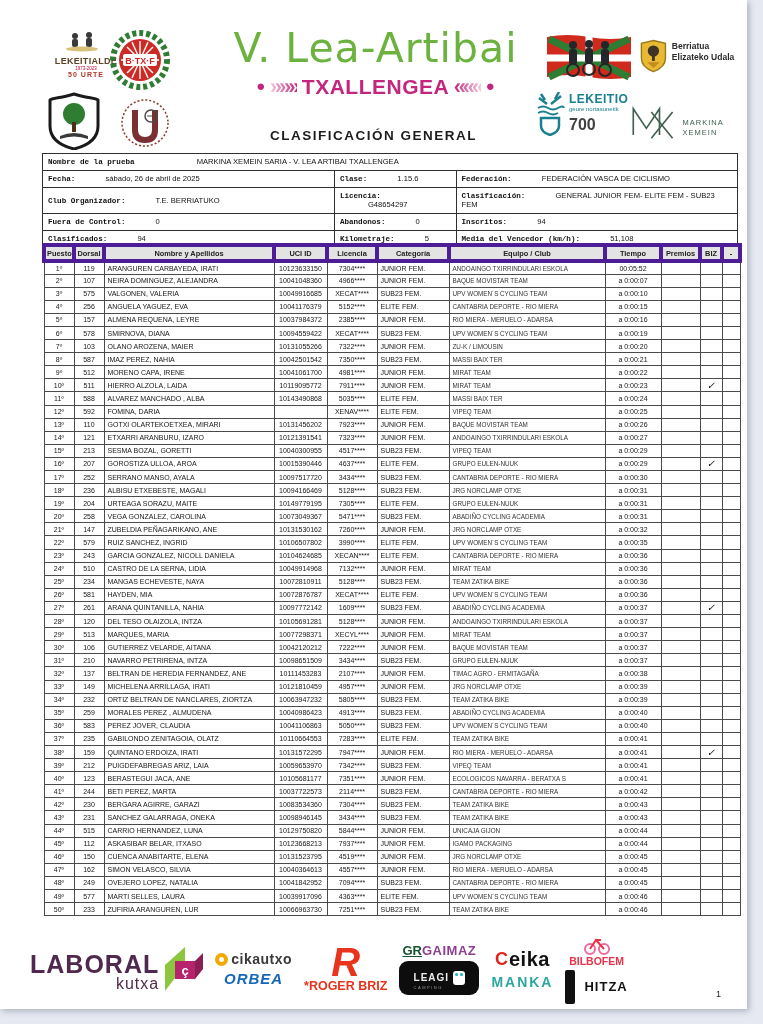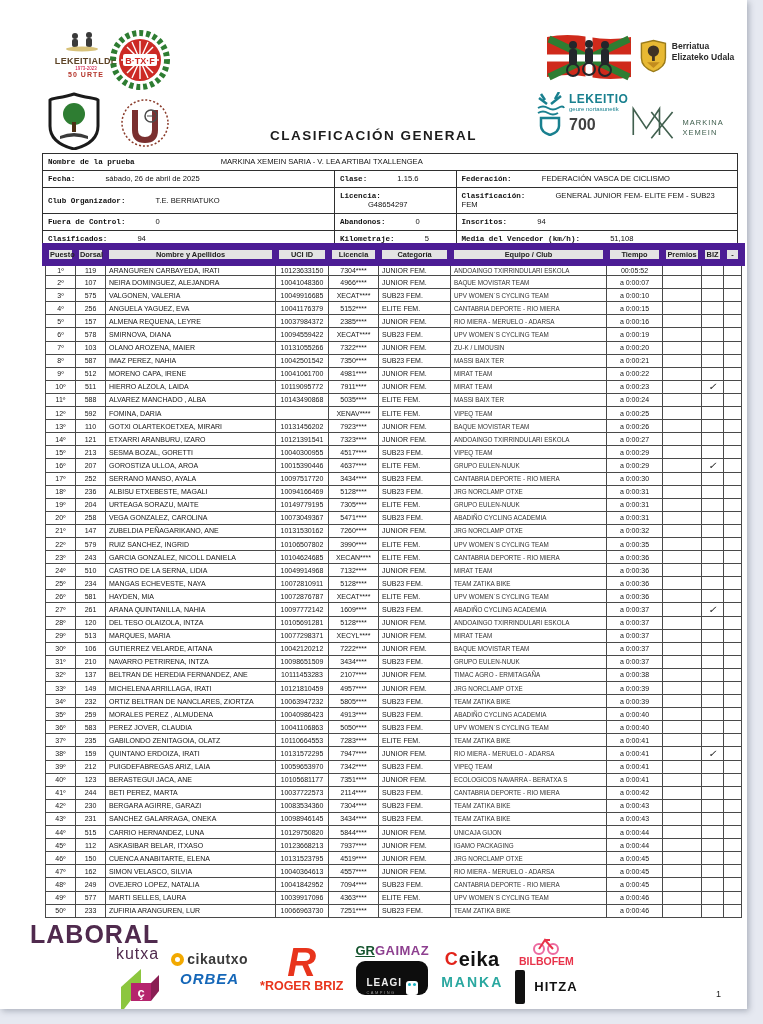--- a/index.html
+++ b/index.html
@@ -37,51 +37,51 @@
   .lekeitio .t2 { color:#19808f; font-size:6px; line-height:1.2; }
   .lekeitio .t700 { font-weight:bold; font-size:16px; color:#404040; margin-top:3px; }
   .mx { left:630px; top:98px; display:flex; align-items:center; }
   .mx .mxt { color:#41604f; font-size:7.5px; letter-spacing:1px; line-height:1.3; margin-left:-8px; margin-top:14px; }
 
   
   .info { position:absolute; left:42px; top:153px; width:696px; border-collapse:collapse; }
   .info td { border:1.5px solid #2f2f2f; font-size:7.6px; padding:3px 5px 4px 5px; height:16px; color:#111; }
   .info .lb { font-weight:bold;font-family:Liberation Mono, monospace; }
   .info .val { font-weight:normal; margin-left:28px; }
-  .info .val-far { margin-left:84px; }
+  .info .val-far { margin-left:60px; }
   .w1 { width:42%; } .w2 { width:17.5%; } .w3 { width:40.5%; }
 
   
   .res { position:absolute; left:42px; top:243px; width:696px; border-collapse:collapse; table-layout:fixed; }
-  .res th { border:7px solid #4c1d95; background:#e3e3e3; font-size:7.4px; font-weight:bold; color:#222; height:16px; padding:0 1px; }
+  .res th { border:4px solid #4c1d95; background:#e3e3e3; font-size:7.4px; font-weight:bold; color:#222; height:16px; padding:0 1px; }
   .res td { border:1px solid #4a4a4a; font-size:7px; color:#161616; height:13.1px; padding:0 2px; text-align:center;
             white-space:nowrap; overflow:hidden; }
   .res td.c2, .res td.c5 { text-align:left; padding-left:3px; }
   .res td.c6 { text-align:left; padding-left:3px; font-size:6.3px; color:#333; }
   .res td.c9 { font-size:10px; font-style:italic; }
   .cw0{width:30px}.cw1{width:30px}.cw2{width:170px}.cw3{width:53px}.cw4{width:50px}.cw5{width:72px}
   .cw6{width:156px}.cw7{width:56px}.cw8{width:39px}.cw9{width:22px}.cw10{width:18px}
 
   
   .footer { position:absolute; left:30px; top:936px; width:690px; height:66px; display:flex; align-items:center; gap:12px; }
   .sp-col { display:flex; flex-direction:column; align-items:center; gap:3px; }
-  .laboral { display:flex; align-items:flex-end; gap:4px;flex-direction:column; }
+  .laboral { display:flex; align-items:flex-end; gap:4px; }
   .laboral .l1 { color:#502a4e; font-weight:bold; font-size:25px; letter-spacing:1px; line-height:.9; text-align:right; }
   .laboral .l2 { color:#502a4e; font-size:16px; text-align:right; letter-spacing:1px; }
   .cika { display:flex; align-items:center; gap:3px; }
   .cika .ring { width:13px; height:13px; border:4px solid #f2a900; border-radius:50%; }
   .cika .ct { font-size:14px; font-weight:bold; color:#3a3a3a; letter-spacing:.5px; }
   .orbea { color:#1567b8; font-weight:bold; font-style:italic; font-size:15px; letter-spacing:1px; }
   .roger { display:flex; flex-direction:column; align-items:center; }
   .roger .bigR { color:#e8341c; font-weight:bold; font-size:40px; line-height:.85; font-style:italic; }
   .roger .rb { color:#e8341c; font-weight:bold; font-size:12.5px; }
   .gaimaz { font-weight:bold; font-size:13px; }
   .gaimaz .gr { color:#14532d; text-decoration:underline; }
   .gaimaz .gz { color:#8d3f8f; letter-spacing:.5px; }
-  .leagi { background:#0d0d0d; border-radius:9px; width:72px; height:34px; display:flex; align-items:flex-end; justify-content:center; gap:4px; }
+  .leagi { background:#0d0d0d; border-radius:9px; width:80px; height:34px; display:flex; align-items:center; justify-content:center; gap:4px; }
   .leagi .lt { color:#eee; font-size:10px; font-weight:bold; letter-spacing:1px; }
   .leagi .lc { color:#999; font-size:4px; letter-spacing:1.5px; display:block; }
   .leagi .owl { width:12px; height:14px; background:#fff; border-radius:3px; position:relative; }
   .leagi .owl:before { content:""; position:absolute; left:2px; top:2px; width:3px; height:3px; border-radius:50%; background:#19b3c4; box-shadow:5px 0 0 #19b3c4; }
   .eika { display:flex; align-items:center; }
   .eika .ec { color:#e2231a; font-weight:900; font-size:18px; margin-right:1px; }
   .eika .et { color:#111; font-weight:bold; font-size:20px; letter-spacing:.5px; }
   .manka { color:#2aa8a0; font-weight:bold; font-size:14px; letter-spacing:2px; }
   .bilbofem { display:flex; flex-direction:column; align-items:center; }
   .bilbofem .bt { color:#e8334a; font-weight:bold; font-size:10.5px; }
@@ -138,20 +138,30 @@
 
     <div class="logo uclub">
       <svg width="50" height="54" viewBox="0 0 50 54">
         <circle cx="25" cy="27" r="23" fill="none" stroke="#8a3b2a" stroke-width="1.5" stroke-dasharray="2 2"></circle>
         <path d="M15 14 L15 34 Q15 44 25 44 Q35 44 35 34 L35 14" fill="none" stroke="#7a3030" stroke-width="6"></path>
         <circle cx="31" cy="20" r="6" fill="none" stroke="#4a4a4a" stroke-width="1.5"></circle>
         <line x1="27" y1="20" x2="35" y2="20" stroke="#4a4a4a" stroke-width="1"></line>
       </svg>
     </div>
 
+    <div class="title-wrap">
+      <div class="race-title">V. Lea-Artibai</div>
+      <div class="subtitle-line">
+        <span class="dot">●</span>
+        <span class="chev chev-l">»»»</span>
+        <span class="sub-word">TXALLENGEA</span>
+        <span class="chev chev-r">«««</span>
+        <span class="dot">●</span>
+      </div>
+    </div>
 
     <div class="logo flag">
       <svg width="88" height="50" viewBox="0 0 88 50">
         <path d="M2 4 Q22 0 44 4 Q66 8 86 4 L86 44 Q66 48 44 44 Q22 40 2 44 Z" fill="#cf2a1b"></path>
         <g stroke="#2e7d32" stroke-width="7">
             <line x1="4" y1="6" x2="84" y2="44"></line>
             <line x1="84" y1="6" x2="4" y2="44"></line>
           </g>
         <g stroke="#fff" stroke-width="7">
             <line x1="44" y1="2" x2="44" y2="48"></line>

